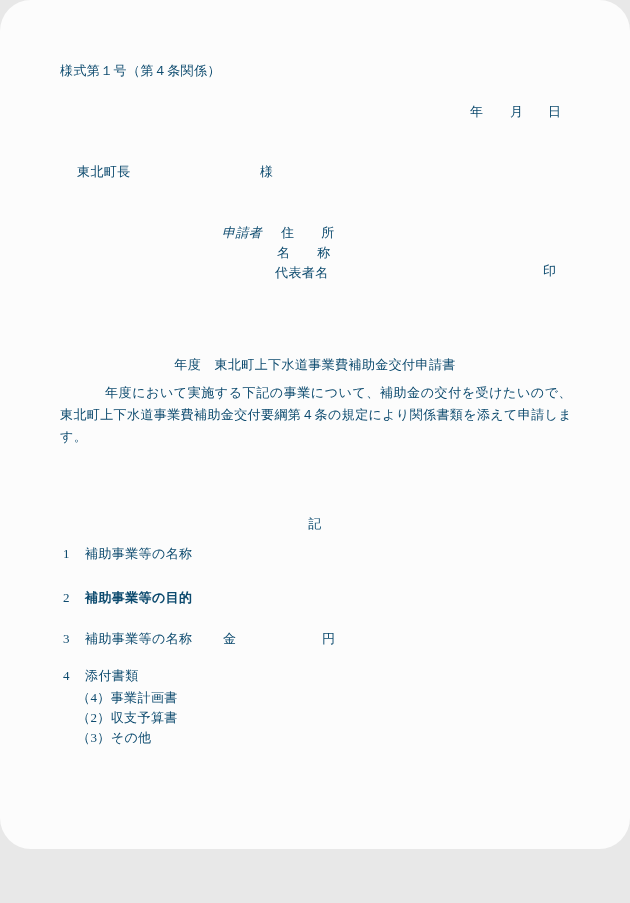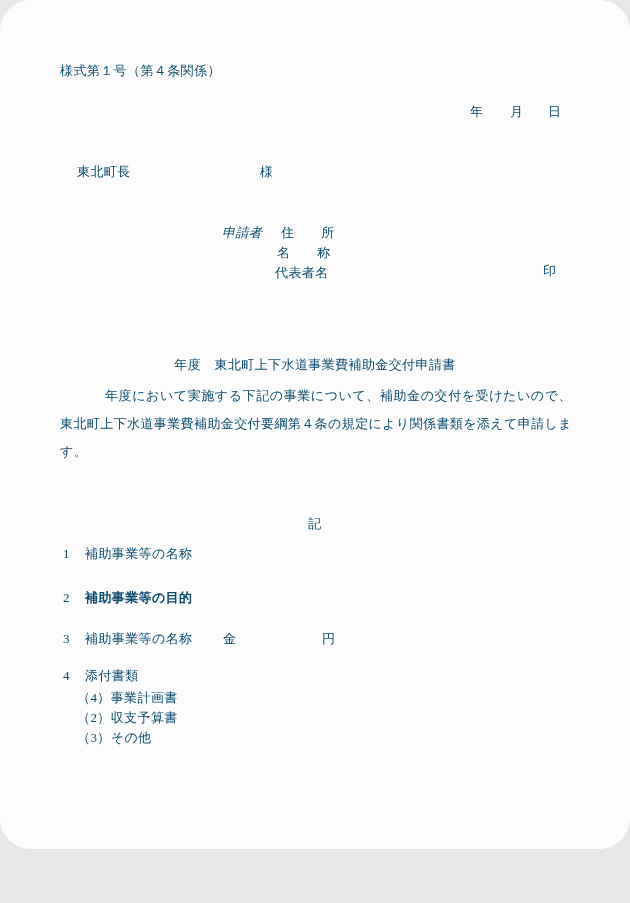--- a/index.html
+++ b/index.html
@@ -27,21 +27,21 @@
     text-align: center;
     white-space: pre;
     line-height: 16px;
     margin-top: 31px;
   }
   .body-par {
     position: absolute;
     left: 60px;
     top: 382px;
     width: 512px;
-    line-height: 28px;
+    line-height: 22px;
     text-align: justify;
     text-indent: 45px;
   }
 </style>
 </head>
 <body>
 
 <div class="page">
 
   <div class="abs" style="left:60px; top:63px;">様式第１号（第４条関係）</div>

